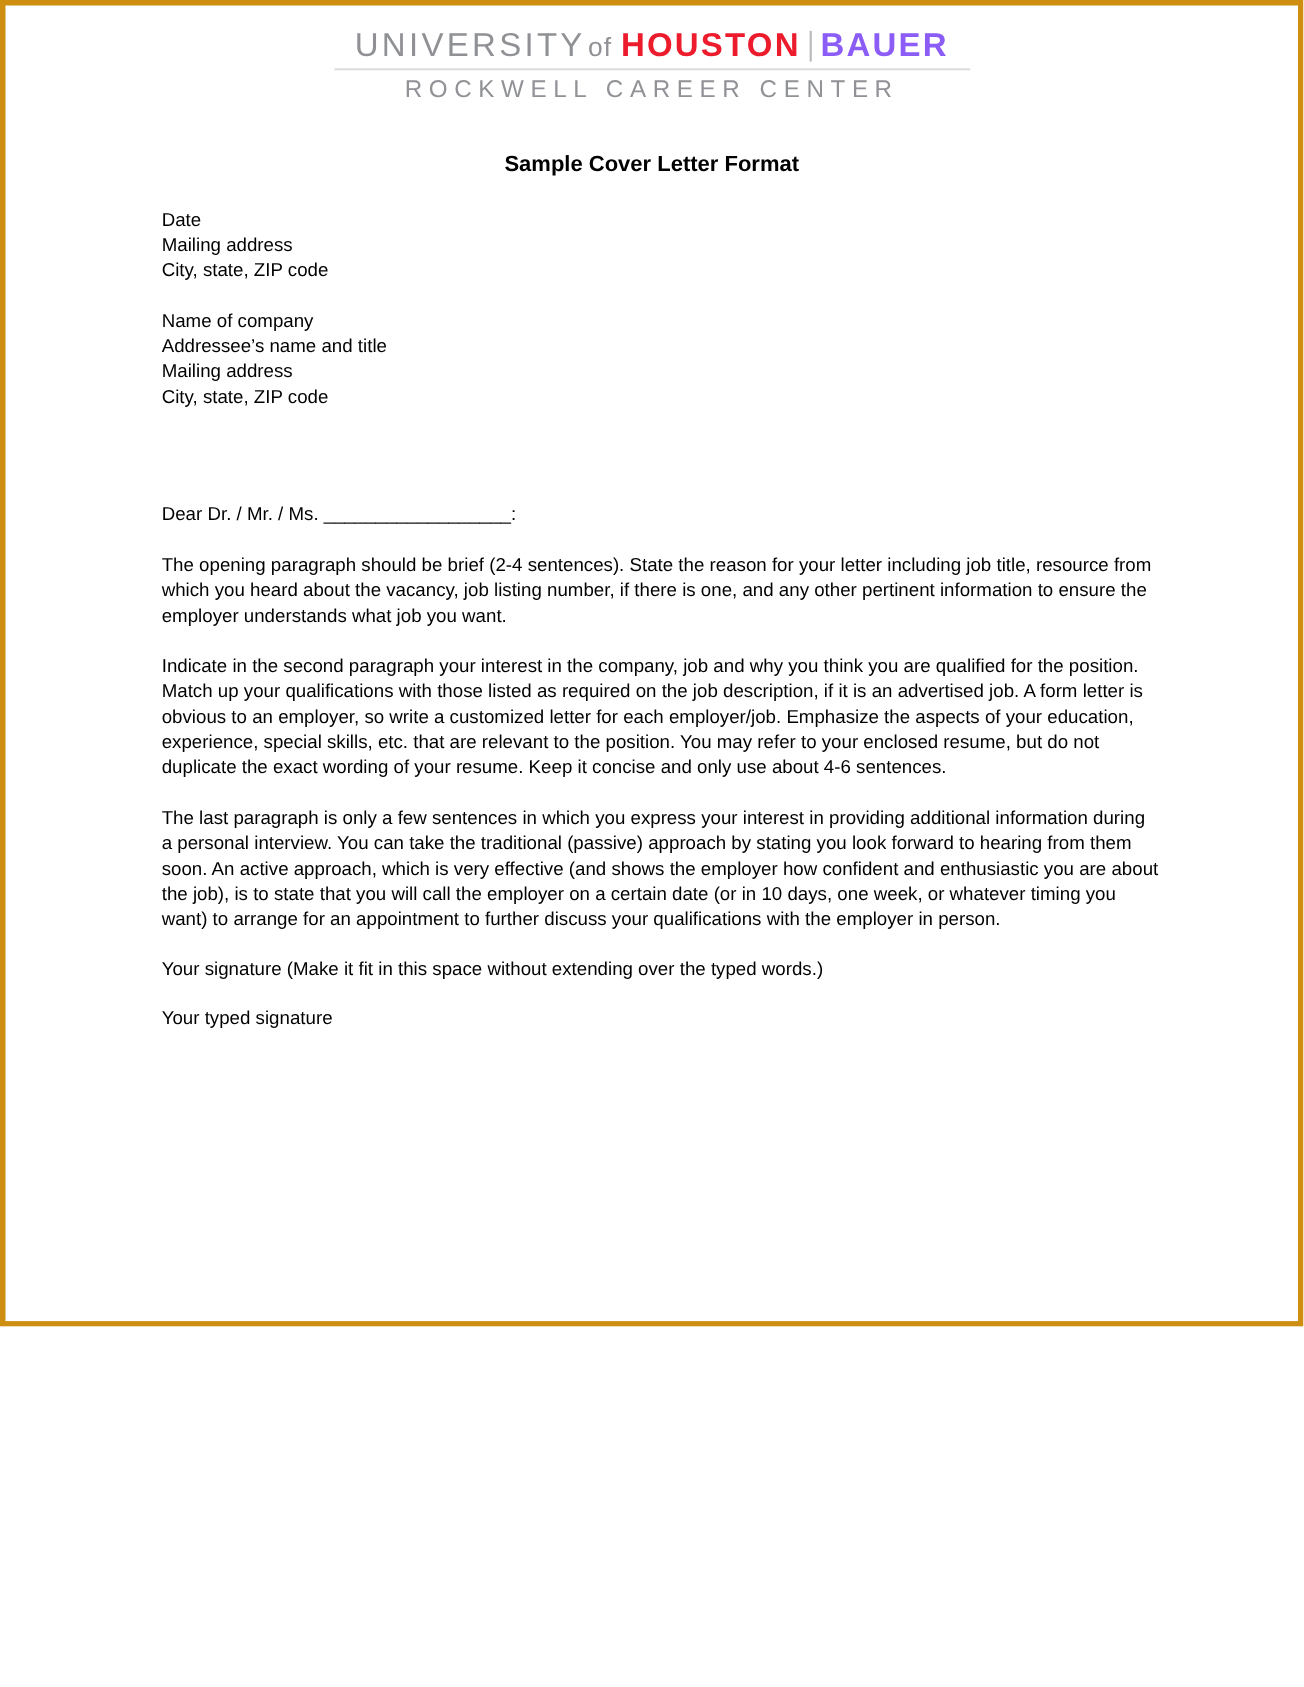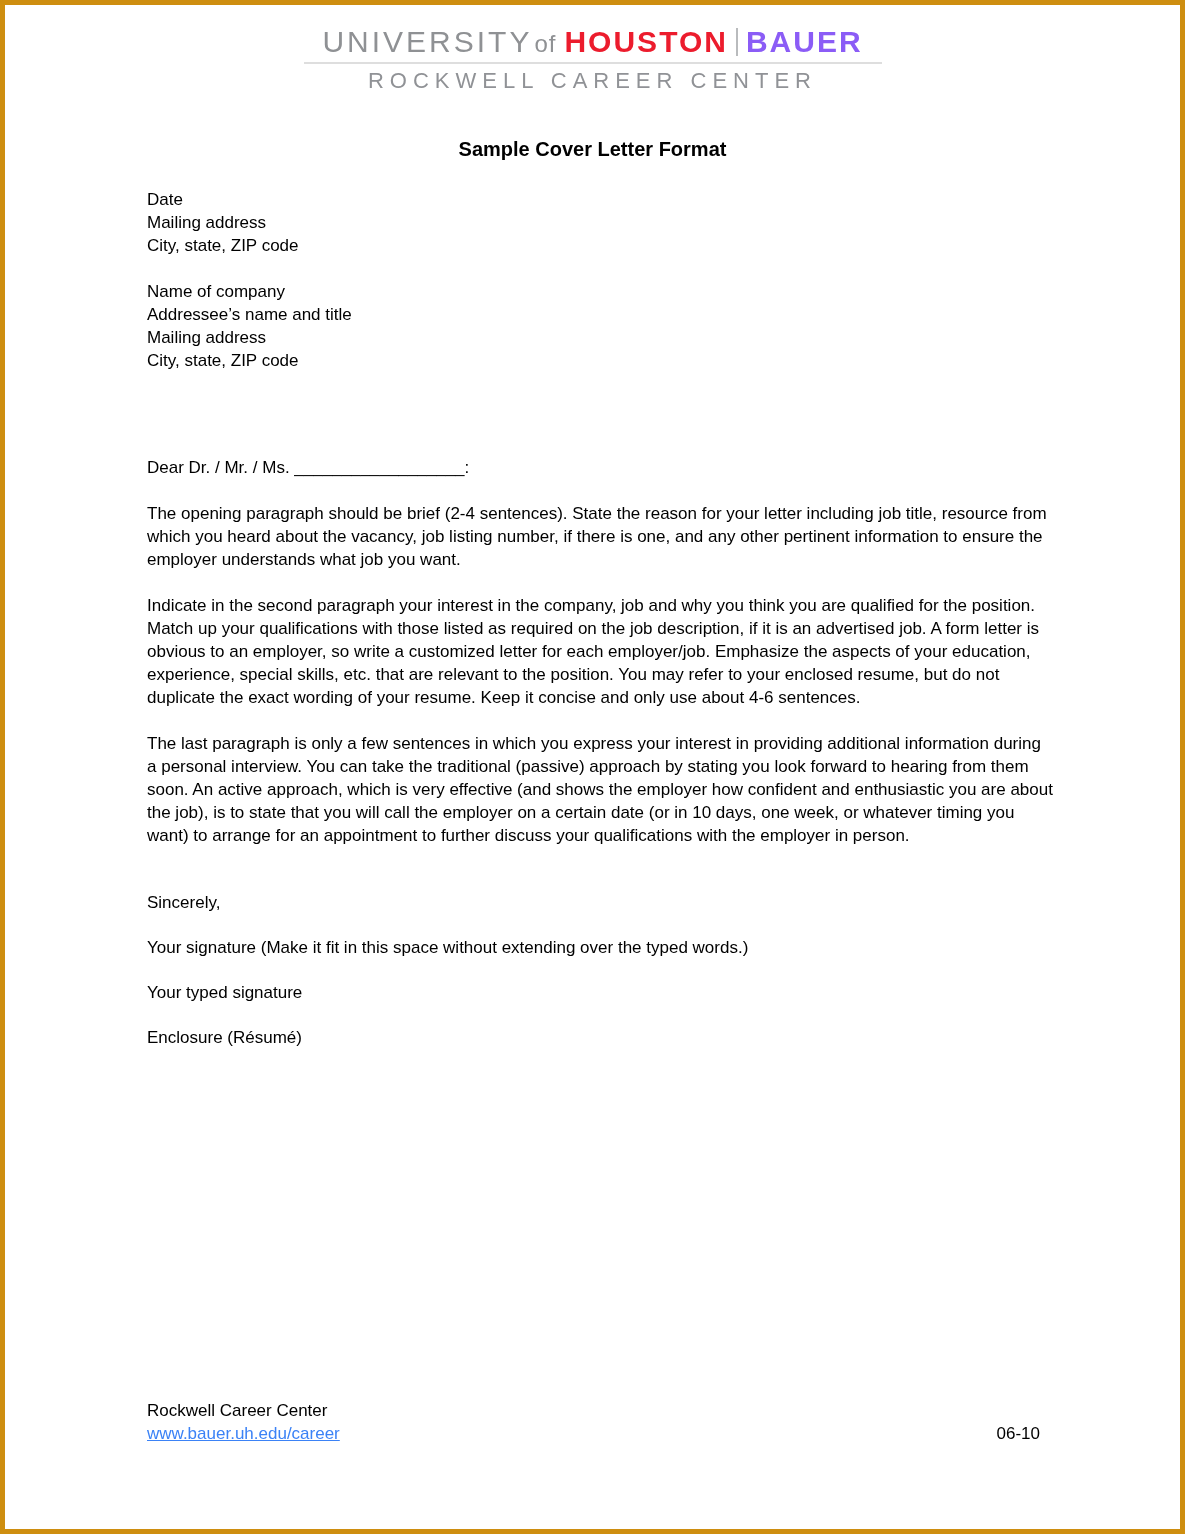--- a/index.html
+++ b/index.html
@@ -1,20 +1,20 @@
 <!DOCTYPE html>
 <html><head>
 <meta charset="utf-8">
 <style>
   * { box-sizing: border-box; }
   html, body { margin: 0; padding: 0; background: #ffffff; }
   .page {
     position: relative;
     width: 1185px;
-    height: 1534px;
+    height: 1206px;
     background: #ffffff;
     border: 5px solid #CE8E10;
     font-family: "Liberation Sans", sans-serif;
     color: #000000;
     overflow: hidden;
   }
 
   
   .header { display: flex; flex-direction: column; align-items: center; padding-top: 20px; }
   .logo-row1 { display: flex; align-items: baseline; }
@@ -80,24 +80,22 @@
     </div>
 
     <div class="salutation">
       <span>Dear Dr. / Mr. / Ms. </span><span>__________________</span><span>:</span>
     </div>
 
     <div class="para">The opening paragraph should be brief (2-4 sentences). State the reason for your letter including job title, resource from which you heard about the vacancy, job listing number, if there is one, and any other pertinent information to ensure the employer understands what job you want.</div>
     <div class="para">Indicate in the second paragraph your interest in the company, job and why you think you are qualified for the position. Match up your qualifications with those listed as required on the job description, if it is an advertised job. A form letter is obvious to an employer, so write a customized letter for each employer/job. Emphasize the aspects of your education, experience, special skills, etc. that are relevant to the position. You may refer to your enclosed resume, but do not duplicate the exact wording of your resume. Keep it concise and only use about 4-6 sentences.</div>
     <div class="para">The last paragraph is only a few sentences in which you express your interest in providing additional information during a personal interview. You can take the traditional (passive) approach by stating you look forward to hearing from them soon. An active approach, which is very effective (and shows the employer how confident and enthusiastic you are about the job), is to state that you will call the employer on a certain date (or in 10 days, one week, or whatever timing you want) to arrange for an appointment to further discuss your qualifications with the employer in person.</div>
 
-    <div class="sincerely">Sincerely,</div>
     <div class="closing-line">Your signature (Make it fit in this space without extending over the typed words.)</div>
     <div class="closing-line">Your typed signature</div>
-    <div class="closing-line">Enclosure (Résumé)</div>
 
   </div>
 
   <div class="footer">
     <div>
       <div>Rockwell Career Center</div>
       <a class="footer-link">www.bauer.uh.edu/career</a>
     </div>
     <div>06-10</div>
   </div>

